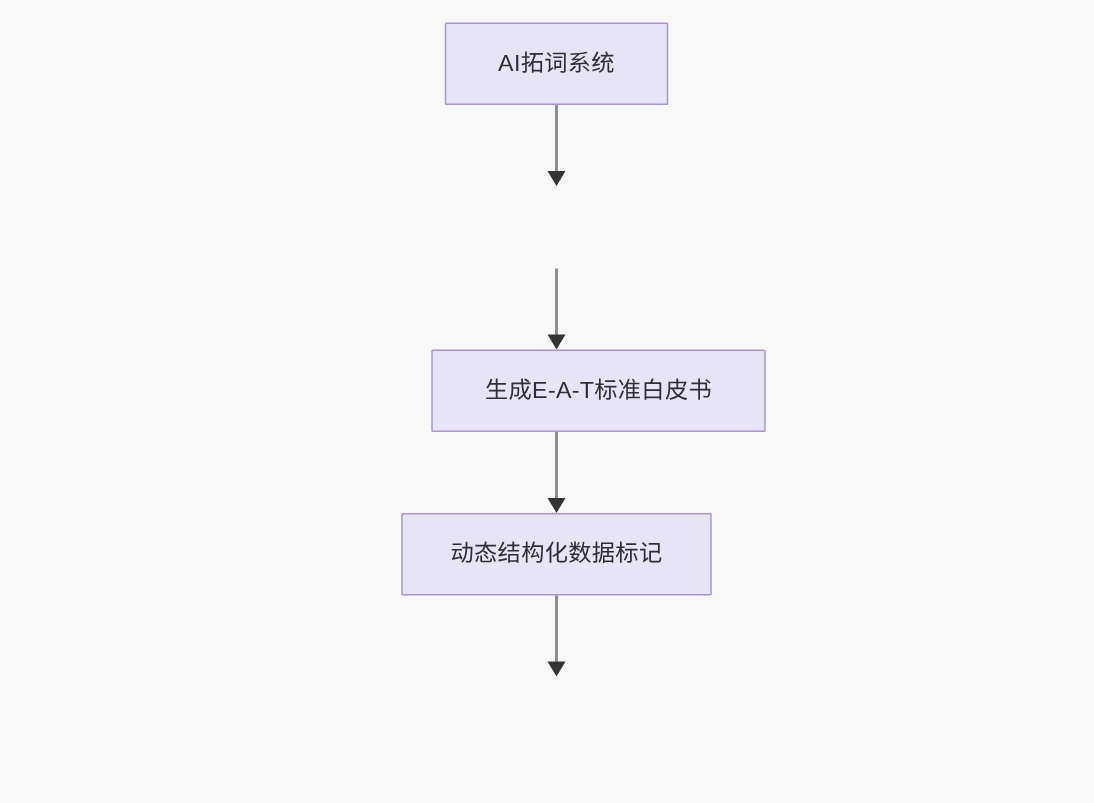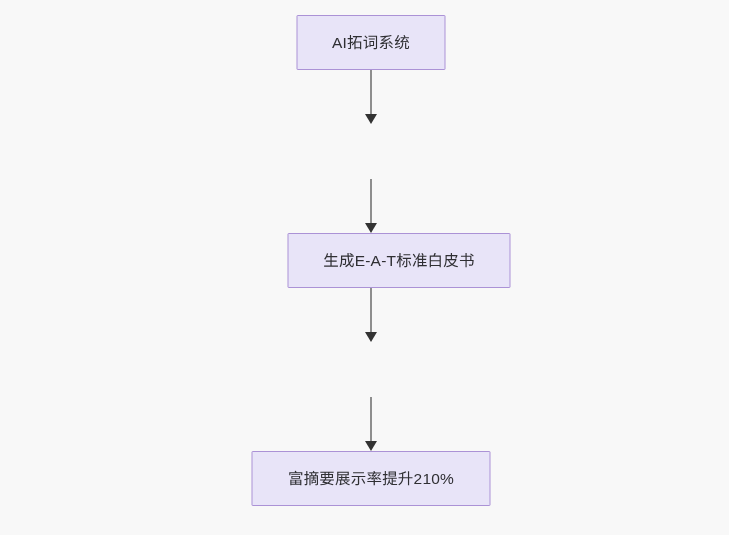--- a/index.html
+++ b/index.html
@@ -96,22 +96,22 @@
   </div>
 
   <div class="node node-3">
     <span class="node-label">生成E-A-T标准白皮书</span>
   </div>
 
   <div class="edge edge-3">
     <span class="edge-arrow"></span>
   </div>
 
+  <div class="node node-4">
+    <span class="node-label">动态结构化数据标记</span>
+  </div>
 
   <div class="edge edge-4">
     <span class="edge-arrow"></span>
   </div>
 
-  <div class="node node-5">
-    <span class="node-label">富摘要展示率提升210%</span>
-  </div>
 
 </div>
 
 </body></html>

